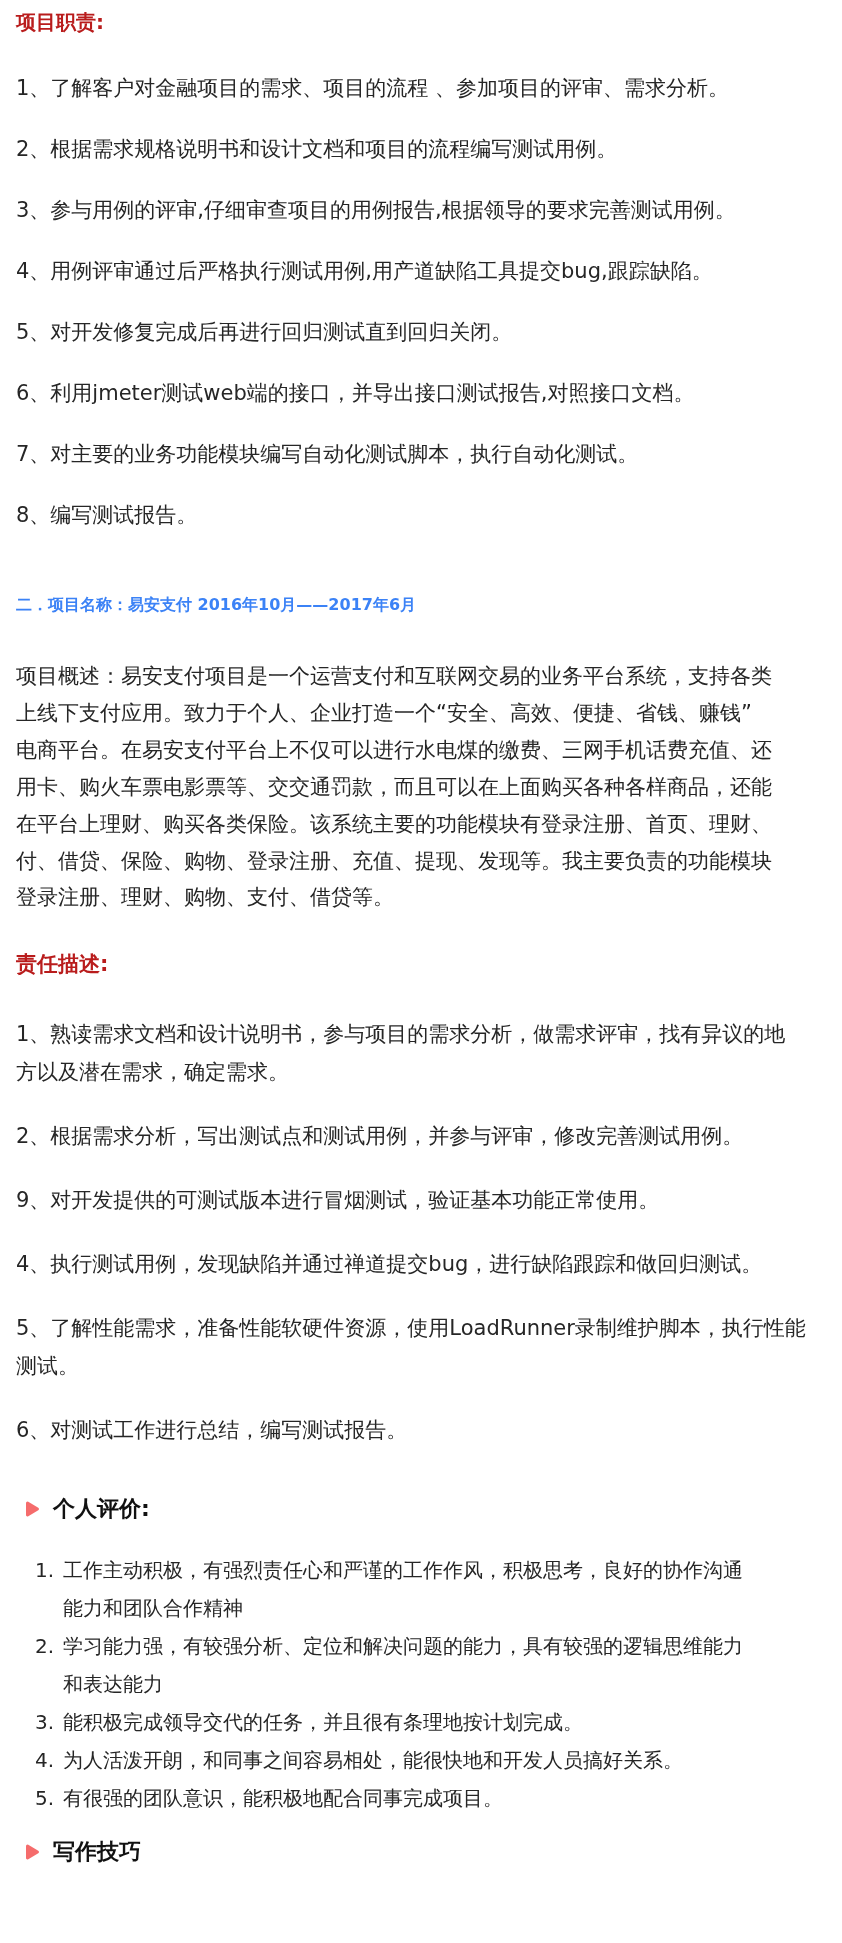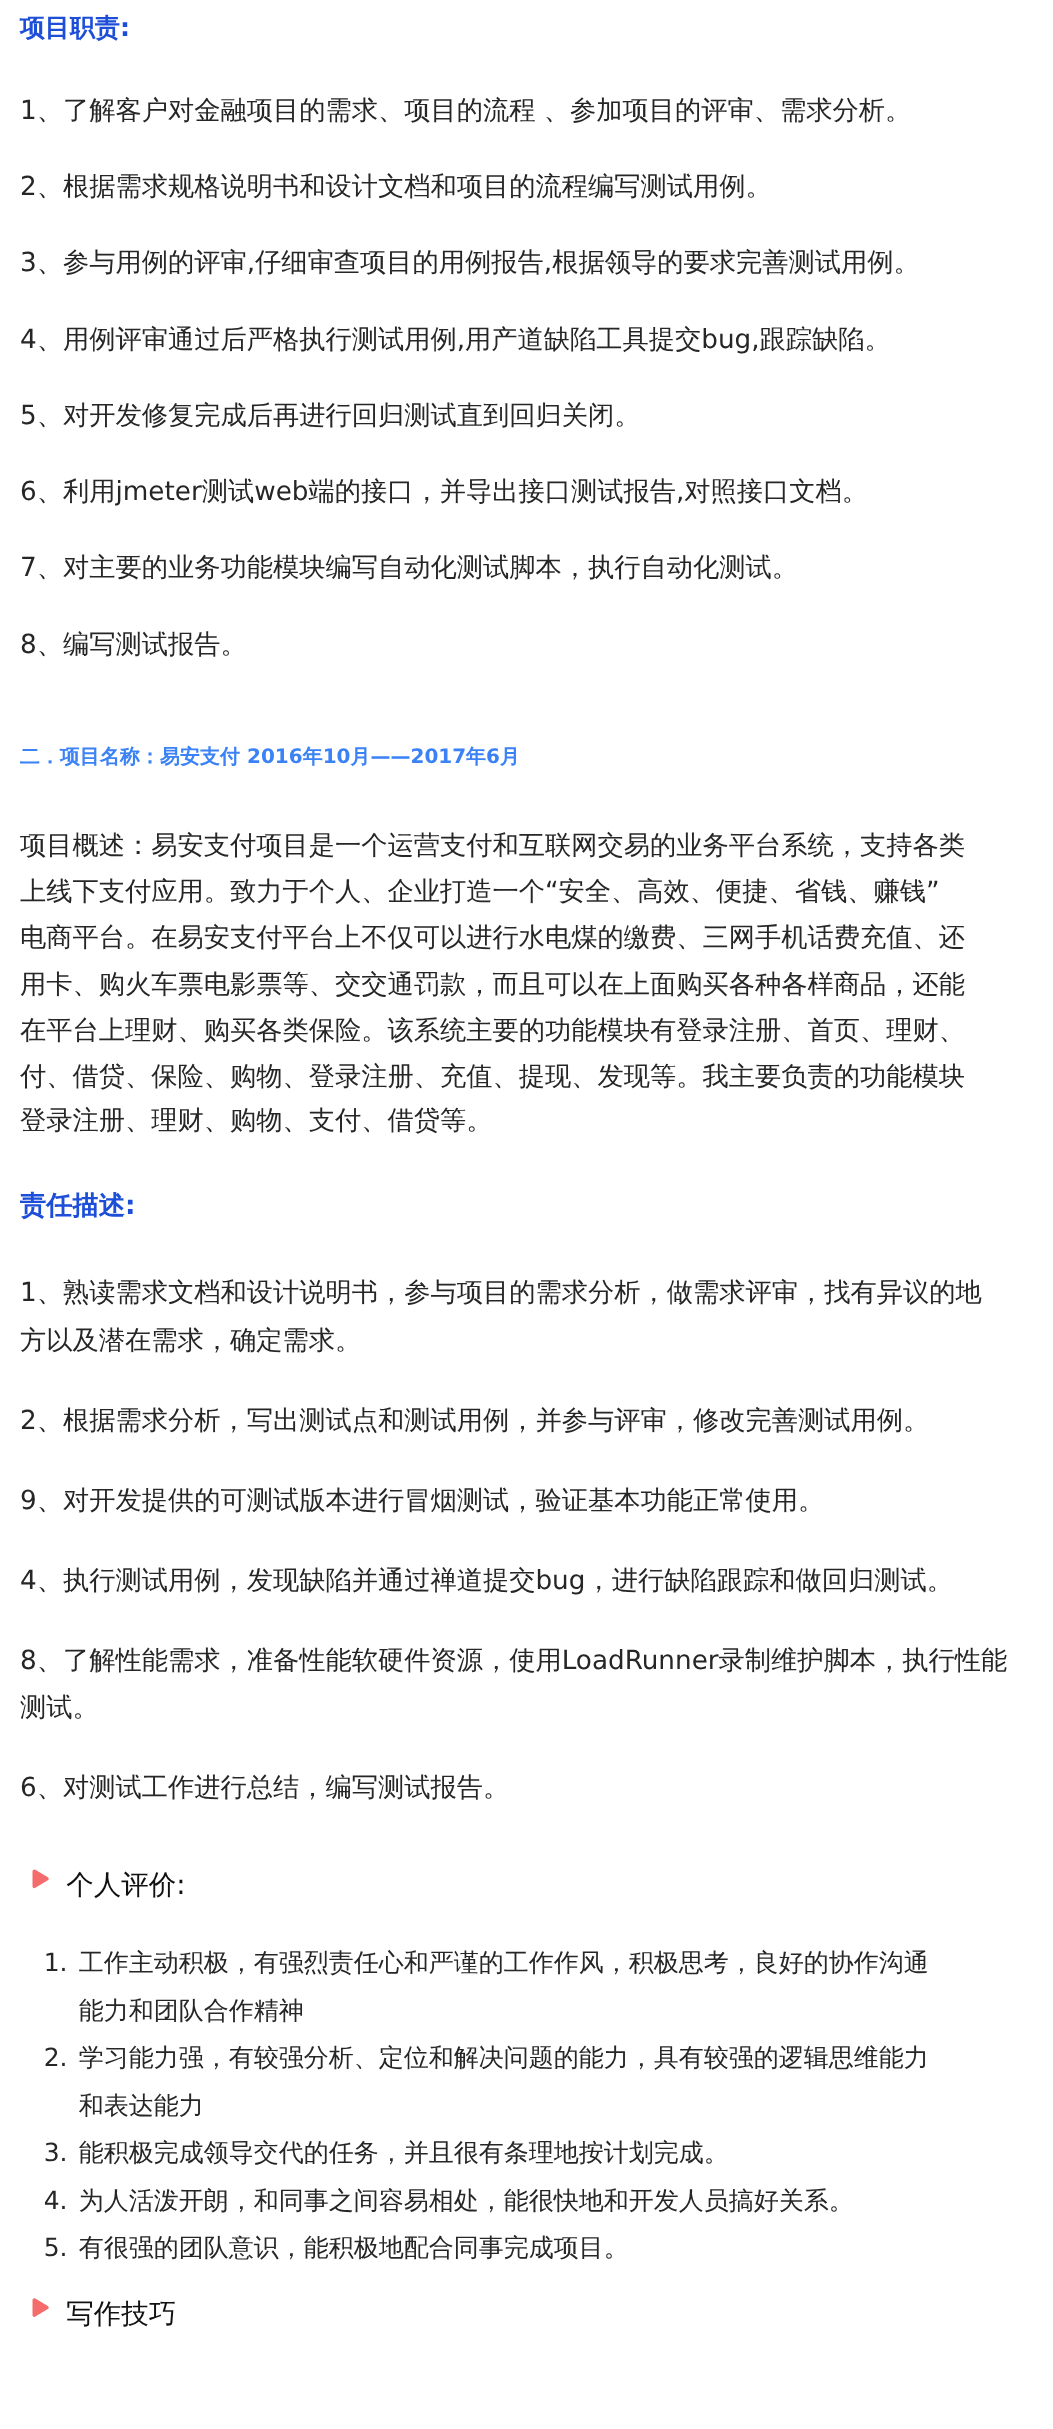--- a/index.html
+++ b/index.html
@@ -8,31 +8,31 @@
     font-family: "DejaVu Sans", sans-serif;
     color: #262626;
   }
   .content {
     box-sizing: border-box;
     width: 842px; height: 1943px;
     padding: 8px 0 22px 16px;
     overflow: hidden;
     background: #ffffff;
   }
-  .h1 { font-size: 20px; font-weight: 700; line-height: 28px; margin: 0 0 33px; color: #1d4ed8; white-space: nowrap; }
+  .h1 { font-size: 20px; font-weight: 700; line-height: 28px; margin: 0 0 33px; color: #b91c1c; white-space: nowrap; }
   .h1.resp { margin: 28px 0 32px; }
   .duty { font-size: 21px; line-height: 38px; margin: 0 0 23px; white-space: nowrap; }
   .h2 { font-size: 16px; font-weight: 700; line-height: 30px; margin: 56px 0 38px; color: #3b82f6; white-space: nowrap; }
   .pline { font-size: 21px; line-height: 37px; margin: 0; white-space: nowrap; }
   .pline.end { margin-bottom: 28px; font-family: Liberation Mono, monospace; }
   .resp { font-size: 21px; line-height: 38px; margin: 0 0 26px; }
   .resp .line { white-space: nowrap; }
   .trihead {
-    display: flex; align-items: flex-start; gap: 13px;
-    font-size: 22px; font-weight: 400; line-height: 30px;
+    display: flex; align-items: center; gap: 13px;
+    font-size: 22px; font-weight: 700; line-height: 30px;
     margin: 45px 0 27px; padding-left: 9px; color: #111111;
   }
   .trihead.tips { margin: 20px 0 0; }
   .tri { display: inline-flex; width: 15px; height: 18px; flex: 0 0 15px; }
   .tri svg { display: block; }
   .eval { display: flex; font-size: 20px; line-height: 38px; margin: 0; }
   .eval .num { width: 38px; min-width: 38px; text-align: right; padding-right: 9px; }
   .eval .txt .line { white-space: nowrap; }
 </style>
 </head>
@@ -70,21 +70,21 @@
   <div class="resp">
     <div class="line">2、根据需求分析，写出测试点和测试用例，并参与评审，修改完善测试用例。</div>
   </div>
   <div class="resp">
     <div class="line">9、对开发提供的可测试版本进行冒烟测试，验证基本功能正常使用。</div>
   </div>
   <div class="resp">
     <div class="line">4、执行测试用例，发现缺陷并通过禅道提交bug，进行缺陷跟踪和做回归测试。</div>
   </div>
   <div class="resp">
-    <div class="line">8、了解性能需求，准备性能软硬件资源，使用LoadRunner录制维护脚本，执行性能</div>
+    <div class="line">5、了解性能需求，准备性能软硬件资源，使用LoadRunner录制维护脚本，执行性能</div>
     <div class="line">测试。</div>
   </div>
   <div class="resp">
     <div class="line">6、对测试工作进行总结，编写测试报告。</div>
   </div>
 
   <div class="trihead">
     <span class="tri">
       <svg width="15" height="18" viewBox="0 0 15 18" xmlns="http://www.w3.org/2000/svg">
         <path d="M2.5 3 L12.5 9 L2.5 15 Z" fill="#f56c6c" stroke="#f56c6c" stroke-width="3" stroke-linejoin="round"></path>

